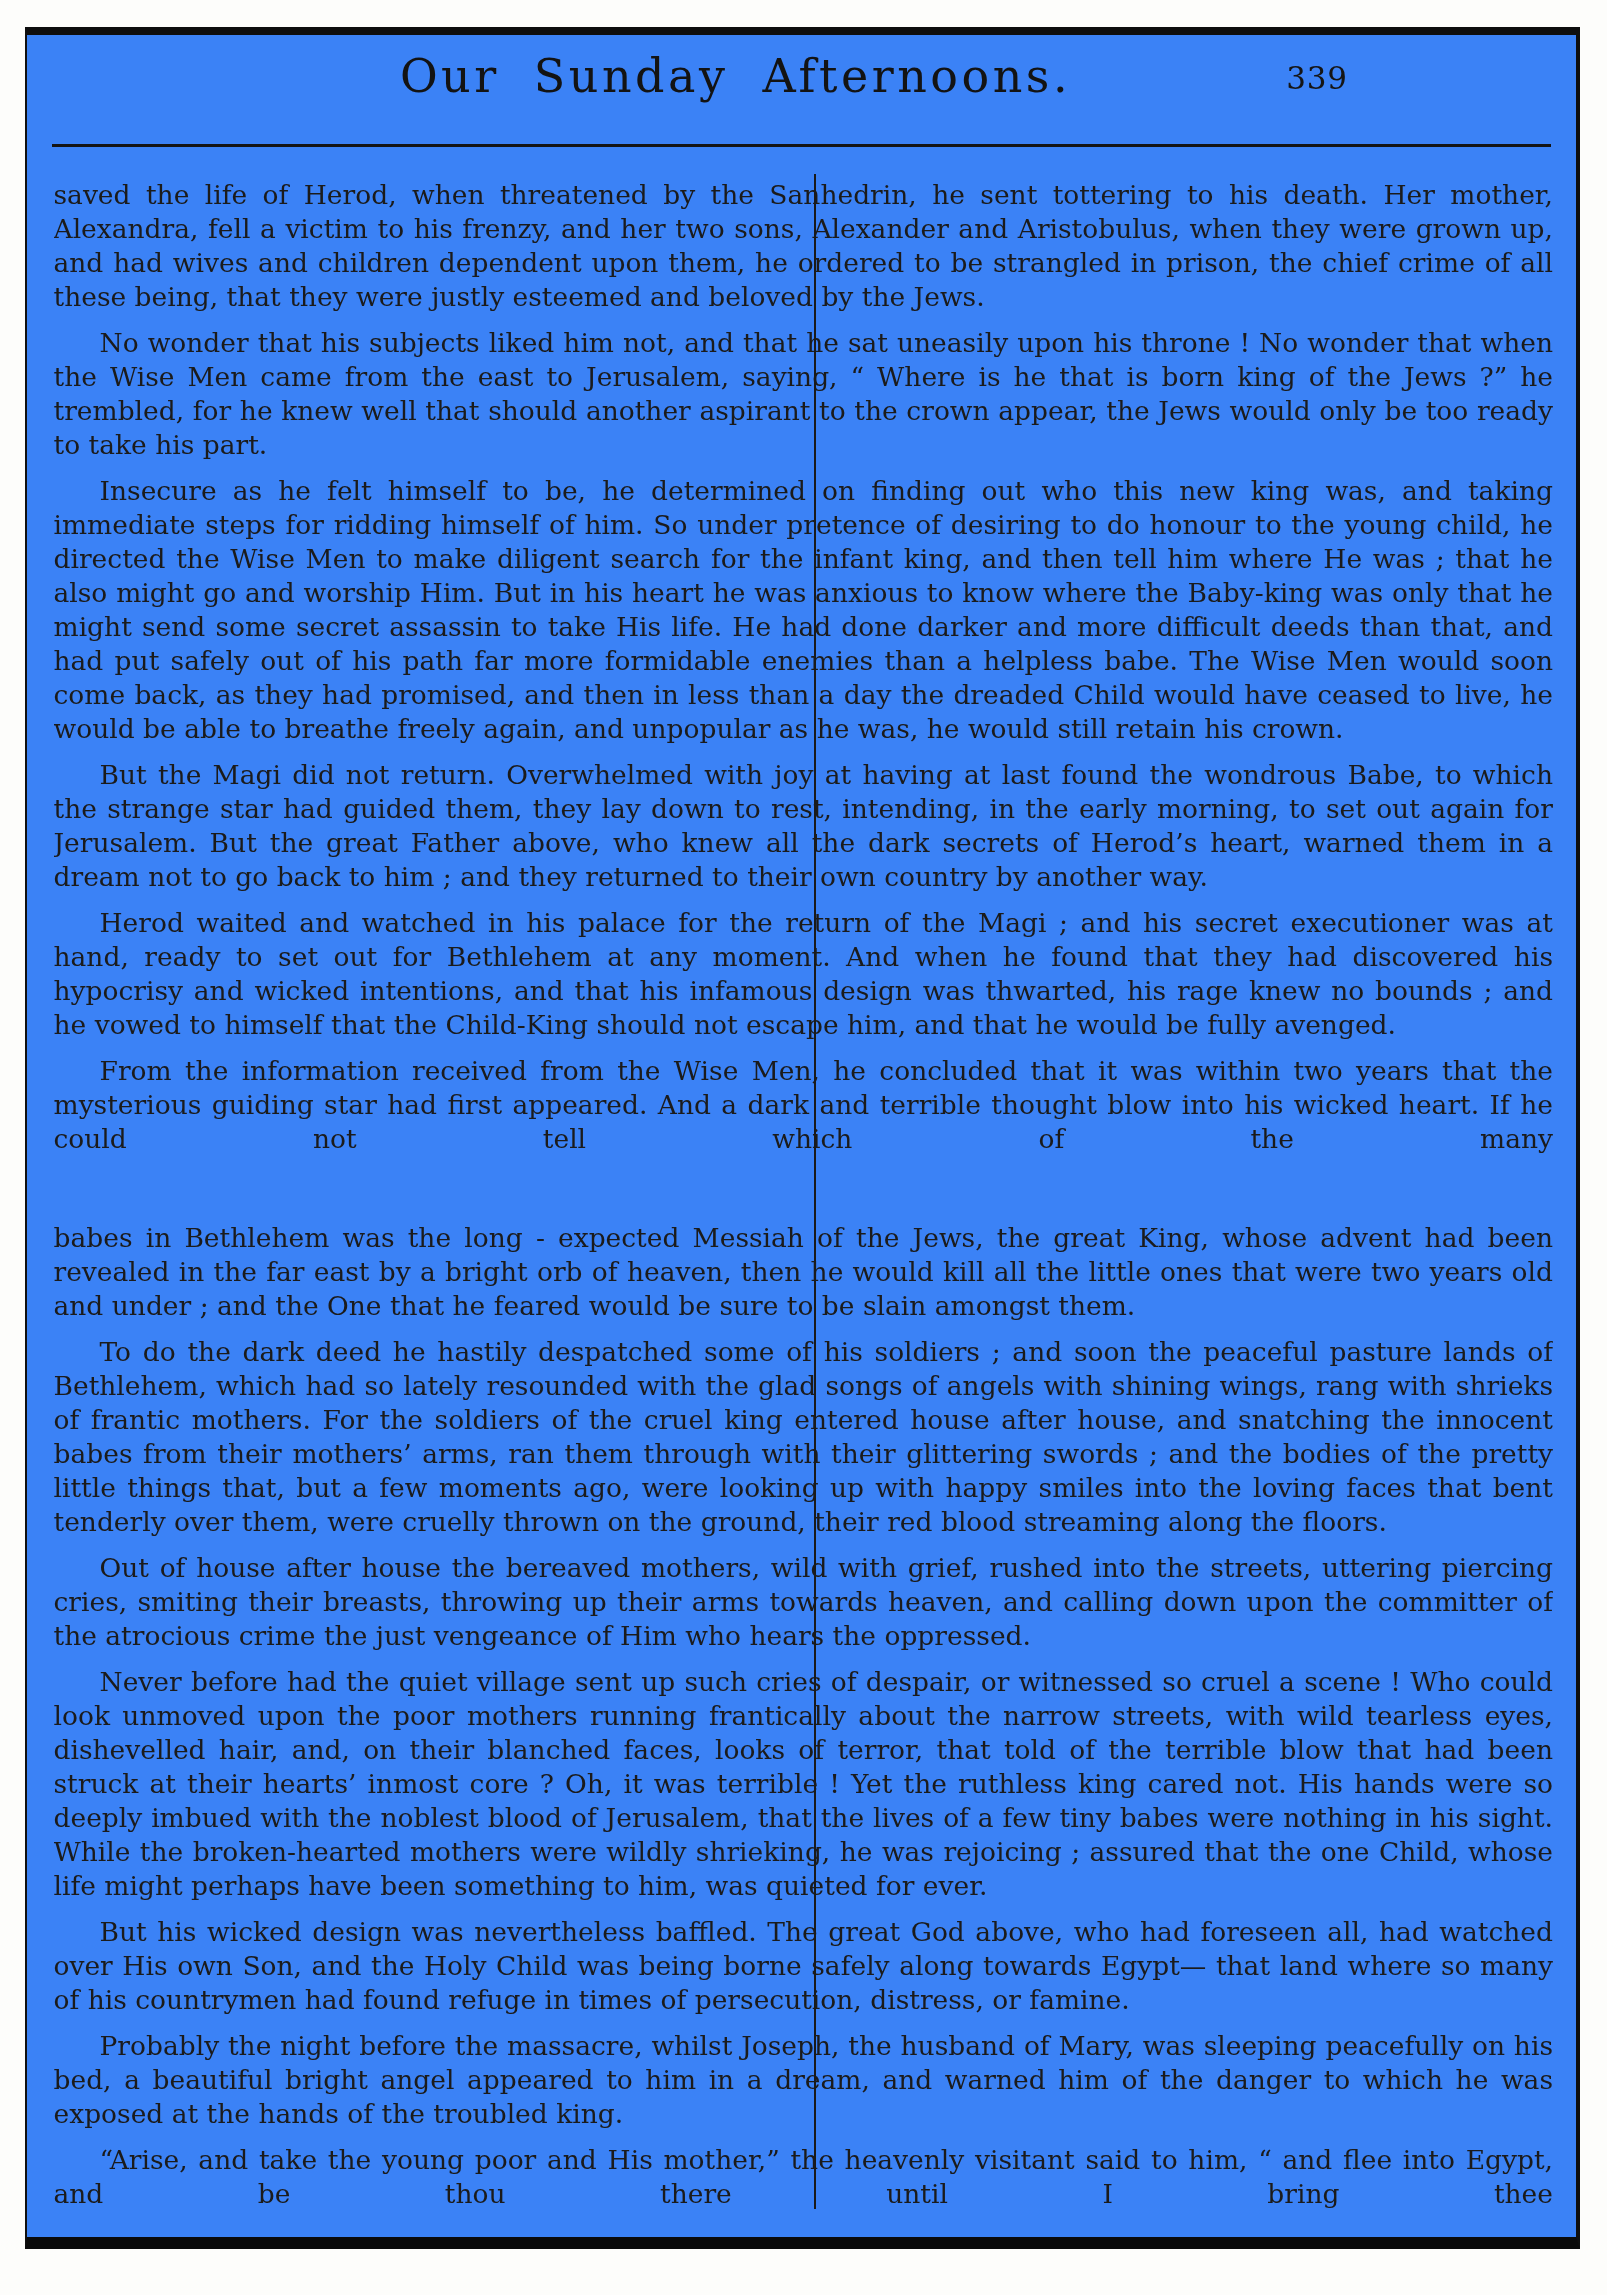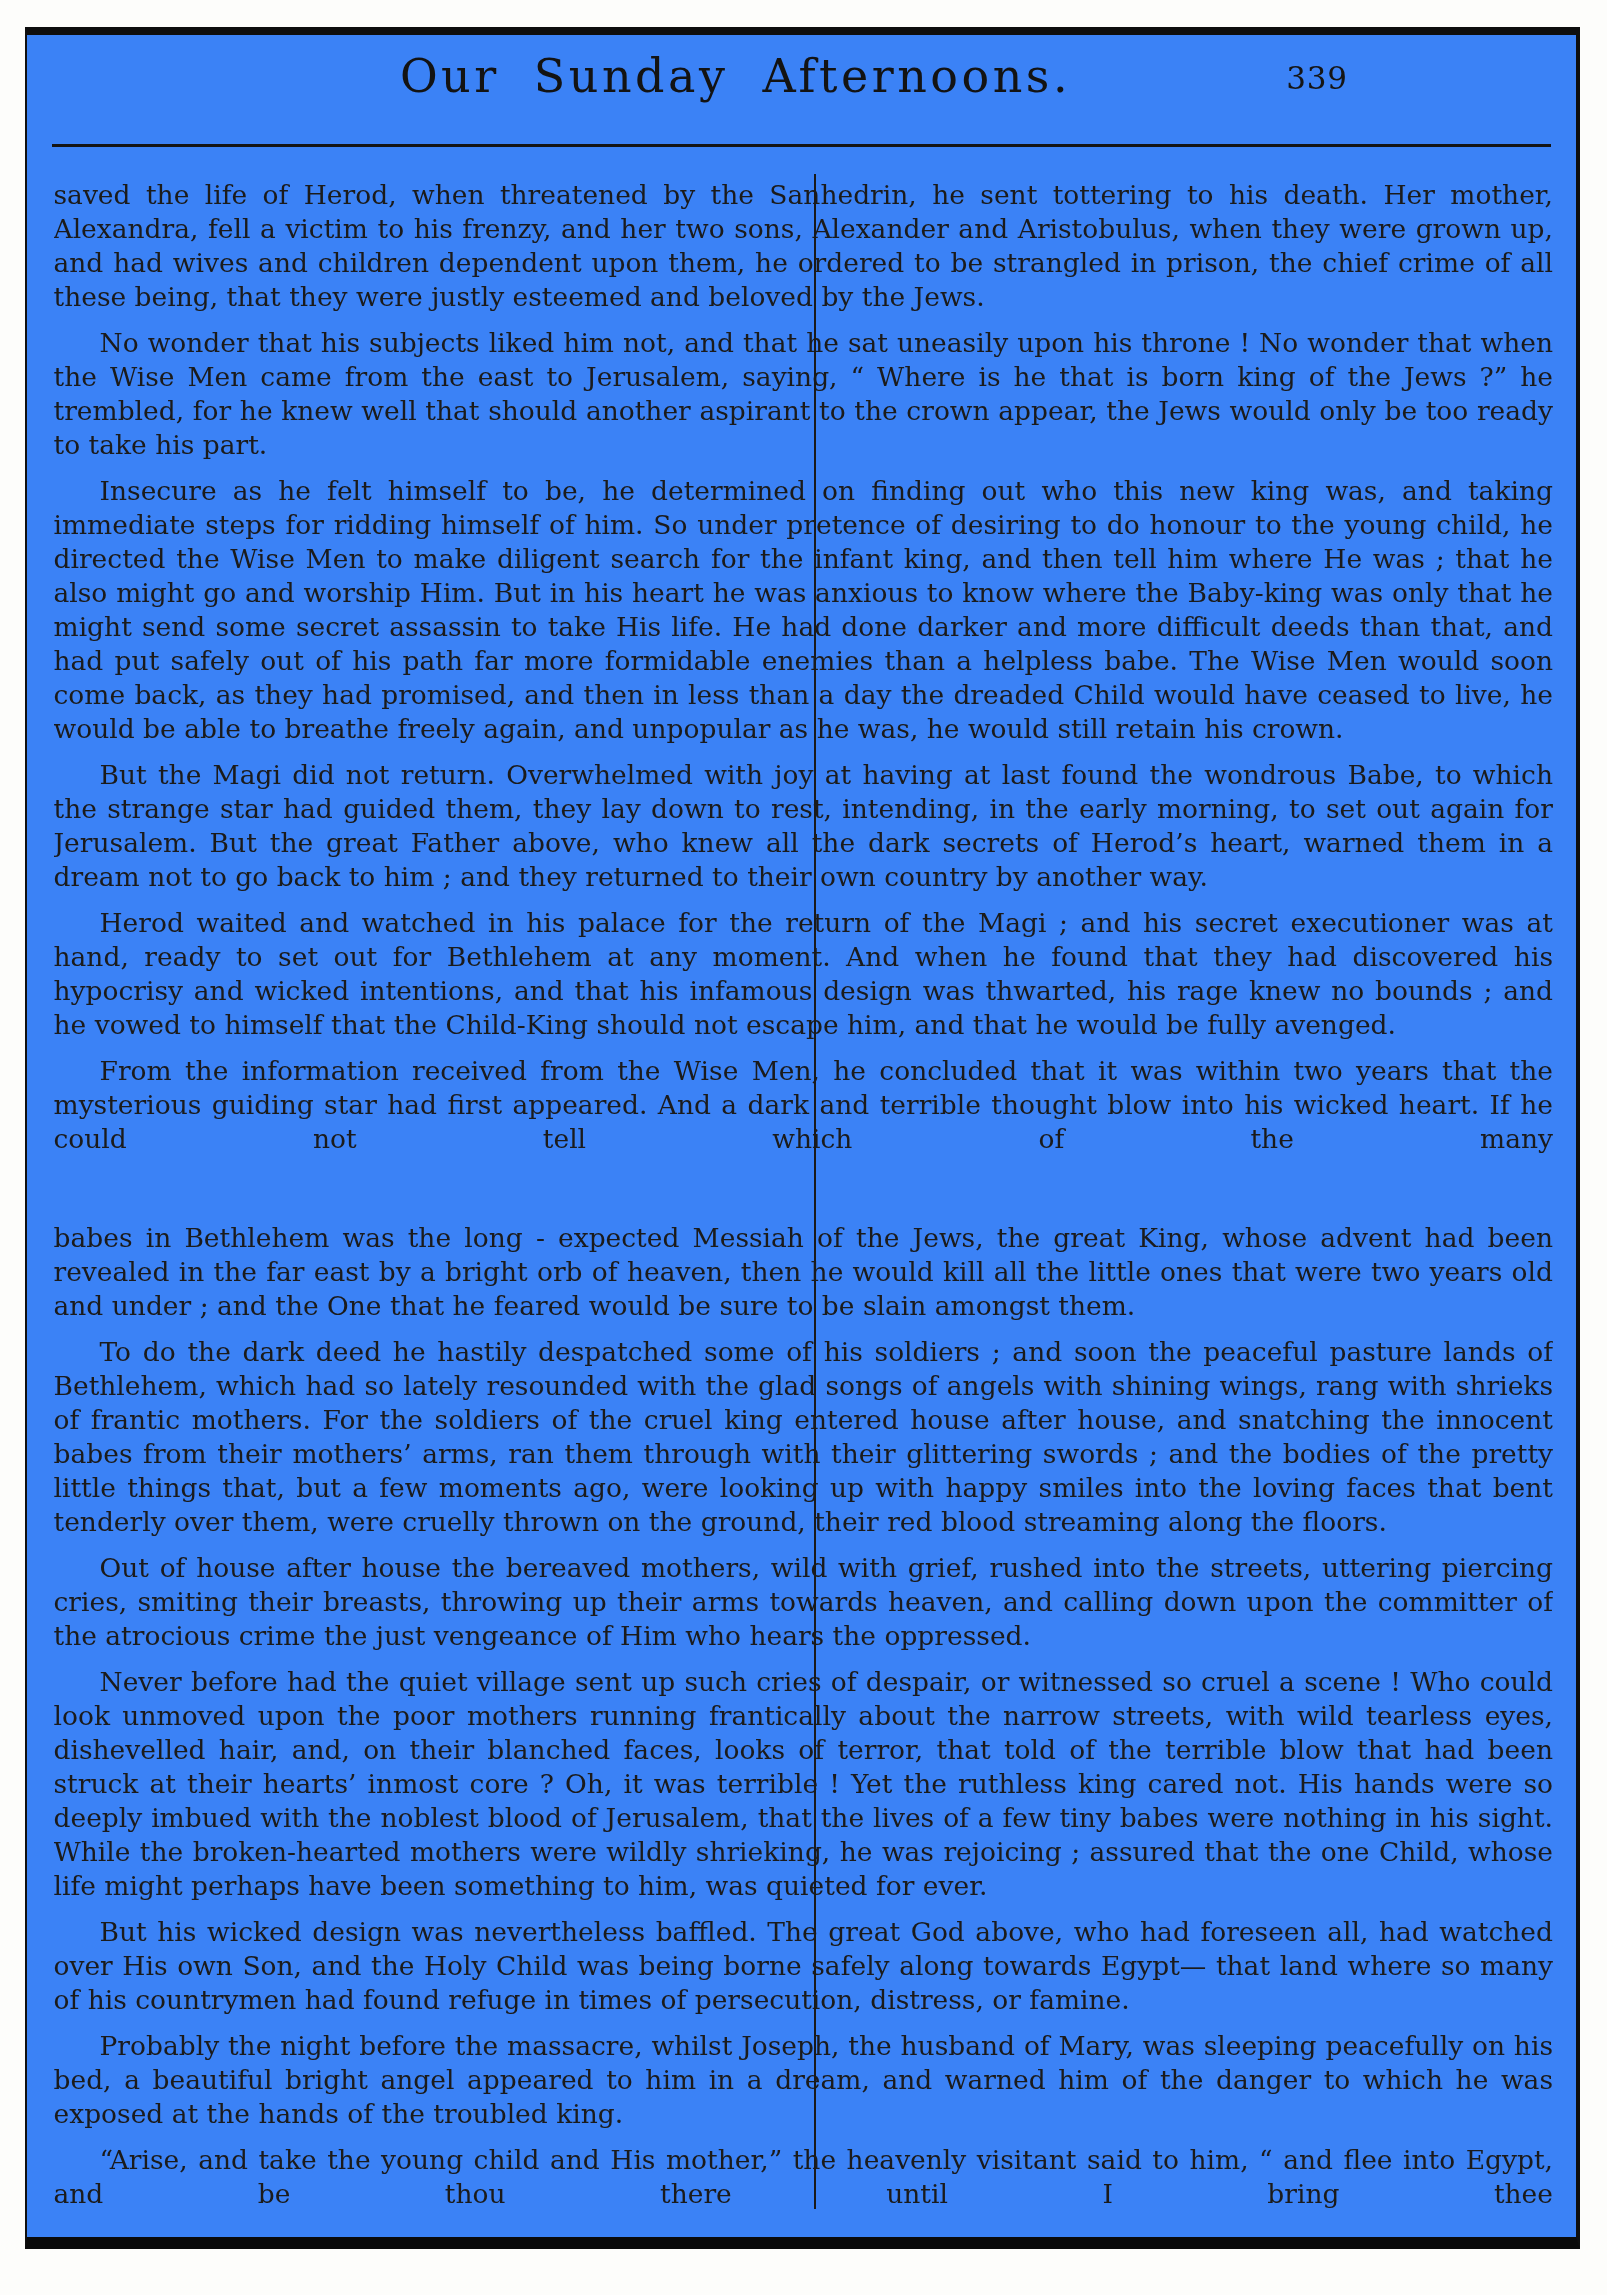--- a/index.html
+++ b/index.html
@@ -118,18 +118,18 @@
       <p class="indent cont">From the information received from the Wise Men, he concluded that it was within two years that the mysterious guiding star had first appeared.  And a dark and terrible thought blow into his wicked heart.  If he could not tell which of the many</p>
     </div>
 
     <div class="column">
       <p>babes in Bethlehem was the long - expected Messiah of the Jews, the great King, whose advent had been revealed in the far east by a bright orb of heaven, then he would kill all the little ones that were two years old and under ; and the One that he feared would be sure to be slain amongst them.</p>
       <p class="indent">To do the dark deed he hastily despatched some of his soldiers ; and soon the peaceful pasture lands of Bethlehem, which had so lately resounded with the glad songs of angels with shining wings, rang with shrieks of frantic mothers.  For the soldiers of the cruel king entered house after house, and snatching the innocent babes from their mothers’ arms, ran them through with their glittering swords ; and the bodies of the pretty little things that, but a few moments ago, were looking up with happy smiles into the loving faces that bent tenderly over them, were cruelly thrown on the ground, their red blood streaming along the floors.</p>
       <p class="indent">Out of house after house the bereaved mothers, wild with grief, rushed into the streets, uttering piercing cries, smiting their breasts, throwing up their arms towards heaven, and calling down upon the committer of the atrocious crime the just vengeance of Him who hears the oppressed.</p>
       <p class="indent">Never before had the quiet village sent up such cries of despair, or witnessed so cruel a scene !  Who could look unmoved upon the poor mothers running frantically about the narrow streets, with wild tearless eyes, dishevelled hair, and, on their blanched faces, looks of terror, that told of the terrible blow that had been struck at their hearts’ inmost core ?  Oh, it was terrible !  Yet the ruthless king cared not.  His hands were so deeply imbued with the noblest blood of Jerusalem, that the lives of a few tiny babes were nothing in his sight.  While the broken-hearted mothers were wildly shrieking, he was rejoicing ; assured that the one Child, whose life might perhaps have been something to him, was quieted for ever.</p>
       <p class="indent">But his wicked design was nevertheless baffled.  The great God above, who had foreseen all, had watched over His own Son, and the Holy Child was being borne safely along towards Egypt— that land where so many of his countrymen had found refuge in times of persecution, distress, or famine.</p>
       <p class="indent">Probably the night before the massacre, whilst Joseph, the husband of Mary, was sleeping peacefully on his bed, a beautiful bright angel appeared to him in a dream, and warned him of the danger to which he was exposed at the hands of the troubled king.</p>
-      <p class="indent cont">“Arise, and take the young child and His mother,” the heavenly visitant said to him, “ and flee into Egypt, and be thou there until I bring thee</p>
+      <p class="indent cont">“Arise, and take the young poor and His mother,” the heavenly visitant said to him, “ and flee into Egypt, and be thou there until I bring thee</p>
     </div>
 
   </div>
 </div>
 
 
 </body></html>

